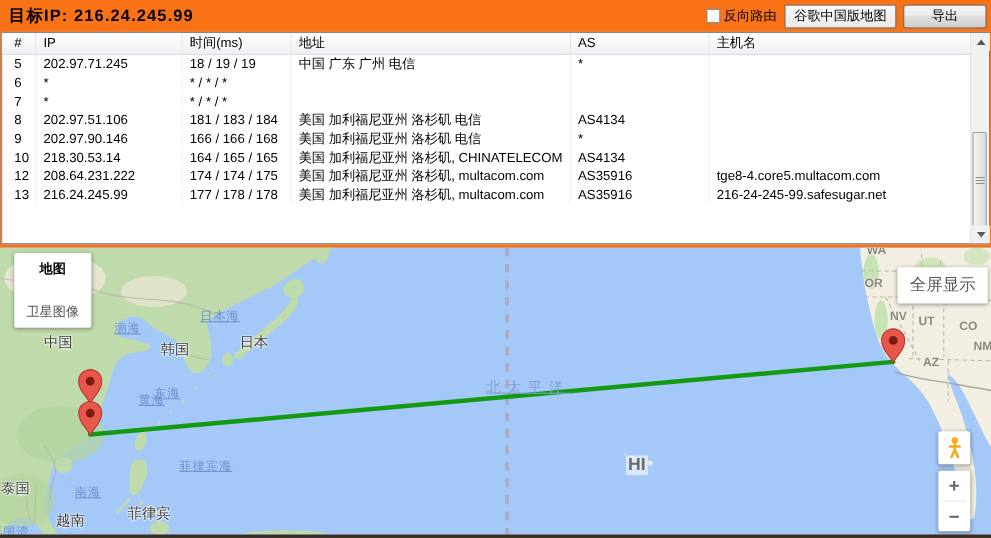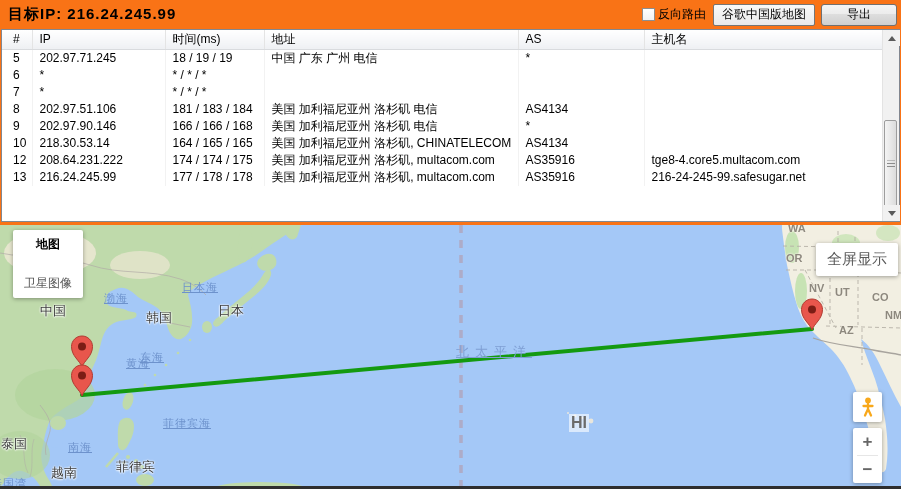--- a/index.html
+++ b/index.html
@@ -272,21 +272,21 @@
         <span class="mlabel country" style="left: 1px; top: 210px;">泰国</span>
         <span class="mlabel country" style="left: 51px; top: 239px;">越南</span>
         <span class="mlabel country" style="left: 116px; top: 233px;">菲律宾</span>
         <span class="mlabel sea" style="left: 182px; top: 55px;">日本海</span>
         <span class="mlabel sea" style="left: 104px; top: 66px;">渤海</span>
         <span class="mlabel sea" style="left: 126px; top: 99px; margin-top: 32px;">黄海</span>
         <span class="mlabel sea" style="left: 140px; top: 125px;">东海</span>
         <span class="mlabel sea" style="left: 68px; top: 215px;">南海</span>
         <span class="mlabel sea" style="left: 163px; top: 191px;">菲律宾海</span>
         <span class="mlabel sea" style="left: -9px; top: 251px;">泰国湾</span>
-        <span class="mlabel sea big" style="left: 456px; top: 118px;">北太平洋</span>
+        <span class="mlabel sea big" style="left: 442px; top: 118px;">北太平洋</span>
         <span class="mlabel state" style="left: 788px; top: -3px;">WA</span>
         <span class="mlabel state" style="left: 786px; top: 27px;">OR</span>
         <span class="mlabel state faded" style="left: 827px; top: 31px;">ID</span>
         <span class="mlabel state" style="left: 860px; top: 34px;">WY</span>
         <span class="mlabel state" style="left: 809px; top: 57px;">NV</span>
         <span class="mlabel state" style="left: 835px; top: 61px;">UT</span>
         <span class="mlabel state" style="left: 872px; top: 66px;">CO</span>
         <span class="mlabel state" style="left: 839px; top: 99px;">AZ</span>
         <span class="mlabel state" style="left: 869px; top: 84px; margin-left: 16px;">NM</span>
         <span class="mlabel island" style="left: 569px; top: 189px;">HI</span>

